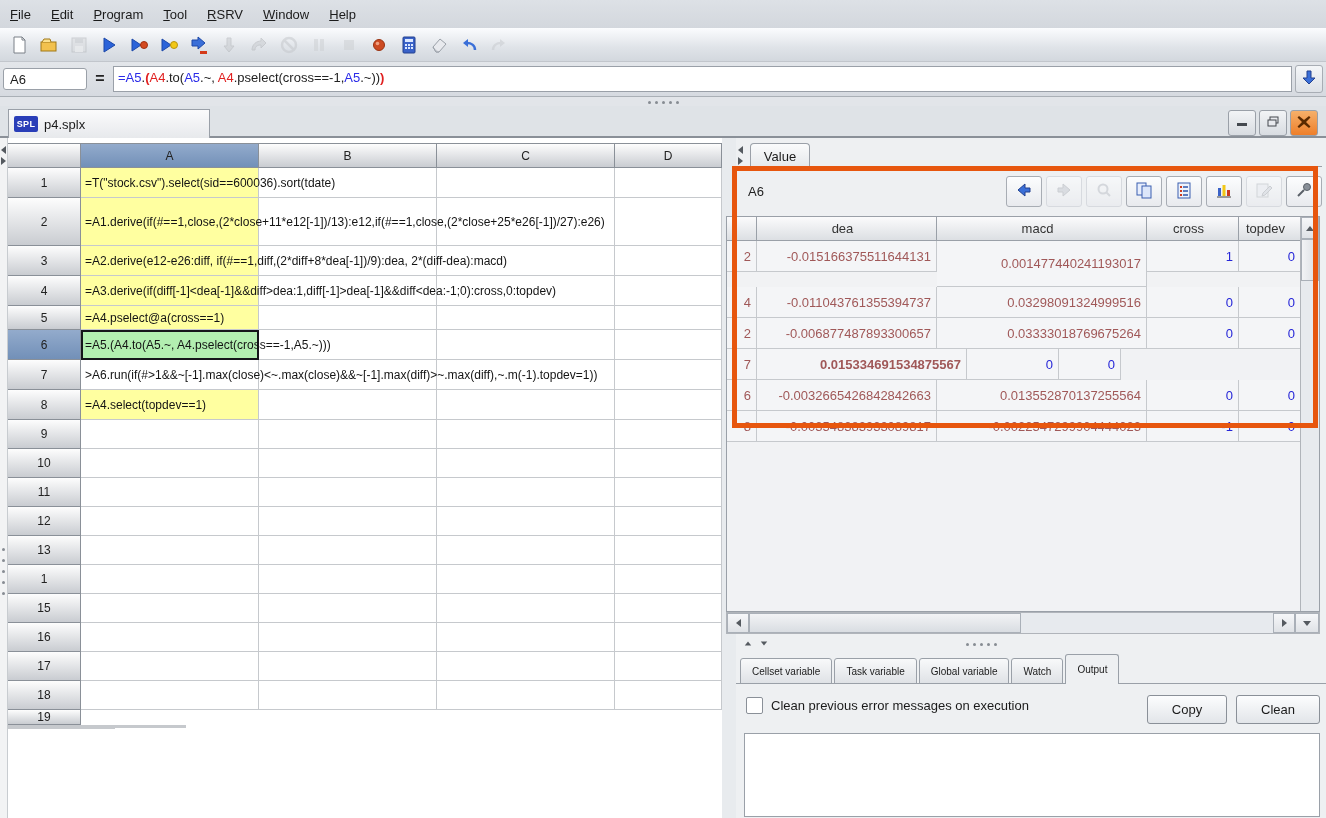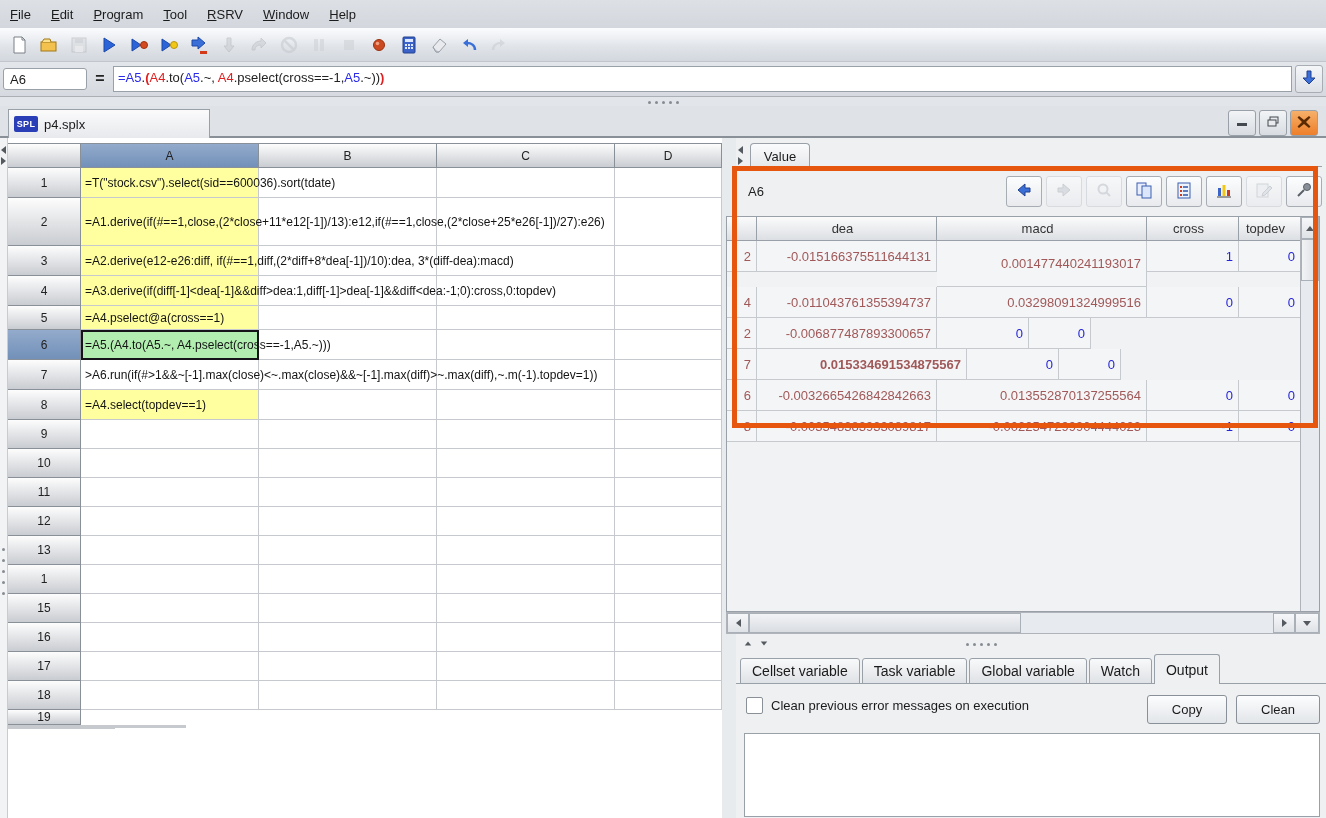--- a/index.html
+++ b/index.html
@@ -90,21 +90,21 @@
   .hscroll{position:absolute;left:726px;top:612px;width:594px;height:22px;display:flex;background:#e7eaee;border:1px solid #b0b4ba;box-sizing:border-box;}
   .hscroll .sbtn{width:22px;height:100%;}
   .htrack{flex:1;position:relative;}
   .hthumb{position:absolute;left:0;top:0;height:100%;width:272px;background:linear-gradient(#f2f3f5,#d9dde2);border:1px solid #aab0b8;box-sizing:border-box;}
   .splitrow{position:absolute;left:726px;top:636px;width:594px;height:18px;}
   .dotsH{display:flex;gap:4px;align-items:center;justify-content:center;}
   .dt{width:3px;height:3px;border-radius:50%;background:#878c93;flex:none;}
   .dotsV{display:flex;flex-direction:column;gap:8px;align-items:center;}
   
   .btabs{position:absolute;left:740px;top:654px;display:flex;gap:2px;height:30px;z-index:2;}
-  .btab{height:26px;margin-top:4px;padding:0 11px;display:flex;align-items:center;font-size:14px;
+  .btab{height:26px;margin-top:4px;padding:0 11px;display:flex;align-items:center;font-size:10px;
     background:linear-gradient(#f8f9fa,#dfe2e6);border:1px solid #9aa0a8;border-radius:3px 3px 0 0;box-sizing:border-box;}
   .btab.active{height:30px;margin-top:0;background:#eef0f2;border-bottom:none;}
   .outpanel{position:absolute;left:736px;top:683px;width:590px;height:135px;background:#eef0f2;border-top:1px solid #9aa0a8;box-sizing:border-box;}
   .cbrow{position:absolute;left:10px;top:13px;display:flex;align-items:center;gap:8px;font-size:13px;}
   .cbox{width:15px;height:15px;background:#fff;border:1px solid #8a9098;border-radius:2px;}
   .obtn{position:absolute;top:11px;height:27px;border:1px solid #8a9098;border-radius:3px;font-size:13px;
     background:linear-gradient(#fcfdfe,#e2e5e9);display:flex;align-items:center;justify-content:center;}
   .obtn.copy{left:368px;width:78px;margin-left:43px;} .obtn.clean{left:500px;width:82px;}
   .outarea{position:absolute;left:8px;top:49px;width:576px;height:84px;background:#fff;border:1px solid #9aa0a8;box-sizing:border-box;}
   
@@ -319,21 +319,21 @@
       <div class="gc" style="width: 178px;"></div>
       <div class="gc" style="width: 107px;"></div>
       <span class="ftext">=A1.derive(if(#==1,close,(2*close+11*e12[-1])/13):e12,if(#==1,close,(2*close+25*e26[-1])/27):e26)</span>
     </div>
     <div class="grow" style="height: 30px;">
       <div class="gh" style="width: 73px;">3</div>
       <div class="gc bg-yellow" style="width: 178px;"></div>
       <div class="gc" style="width: 178px;"></div>
       <div class="gc" style="width: 178px;"></div>
       <div class="gc" style="width: 107px;"></div>
-      <span class="ftext">=A2.derive(e12-e26:diff, if(#==1,diff,(2*diff+8*dea[-1])/10):dea, 3*(diff-dea):macd)</span>
+      <span class="ftext">=A2.derive(e12-e26:diff, if(#==1,diff,(2*diff+8*dea[-1])/9):dea, 2*(diff-dea):macd)</span>
     </div>
     <div class="grow" style="height: 30px;">
       <div class="gh" style="width: 73px;">4</div>
       <div class="gc bg-yellow" style="width: 178px;"></div>
       <div class="gc" style="width: 178px;"></div>
       <div class="gc" style="width: 178px;"></div>
       <div class="gc" style="width: 107px;"></div>
       <span class="ftext">=A3.derive(if(diff[-1]&lt;dea[-1]&amp;&amp;diff&gt;dea:1,diff[-1]&gt;dea[-1]&amp;&amp;diff&lt;dea:-1;0):cross,0:topdev)</span>
     </div>
     <div class="grow" style="height: 24px;">
@@ -543,20 +543,21 @@
     <div class="vrow">
       <div class="vc num-red" style="width: 30px; height: 31px;">4</div>
       <div class="vc num-red" style="width: 180px; height: 31px;">-0.011043761355394737</div>
       <div class="vc num-red" style="width: 210px; height: 31px;">0.03298091324999516</div>
       <div class="vc num-blue" style="width: 92px; height: 31px;">0</div>
       <div class="vc num-blue" style="width: 62px; height: 31px;">0</div>
     </div>
     <div class="vrow">
       <div class="vc num-red" style="width: 30px; height: 31px;">2</div>
       <div class="vc num-red" style="width: 180px; height: 31px;">-0.006877487893300657</div>
+      <div class="vc num-red" style="width: 210px; height: 31px;">0.03333018769675264</div>
       <div class="vc num-blue" style="width: 92px; height: 31px;">0</div>
       <div class="vc num-blue" style="width: 62px; height: 31px;">0</div>
     </div>
     <div class="vrow">
       <div class="vc num-red" style="width: 30px; height: 31px;">7</div>
       <div class="vc num-red" style="width: 210px; height: 31px; font-weight: bold;">0.015334691534875567</div>
       <div class="vc num-blue" style="width: 92px; height: 31px;">0</div>
       <div class="vc num-blue" style="width: 62px; height: 31px;">0</div>
     </div>
     <div class="vrow">

